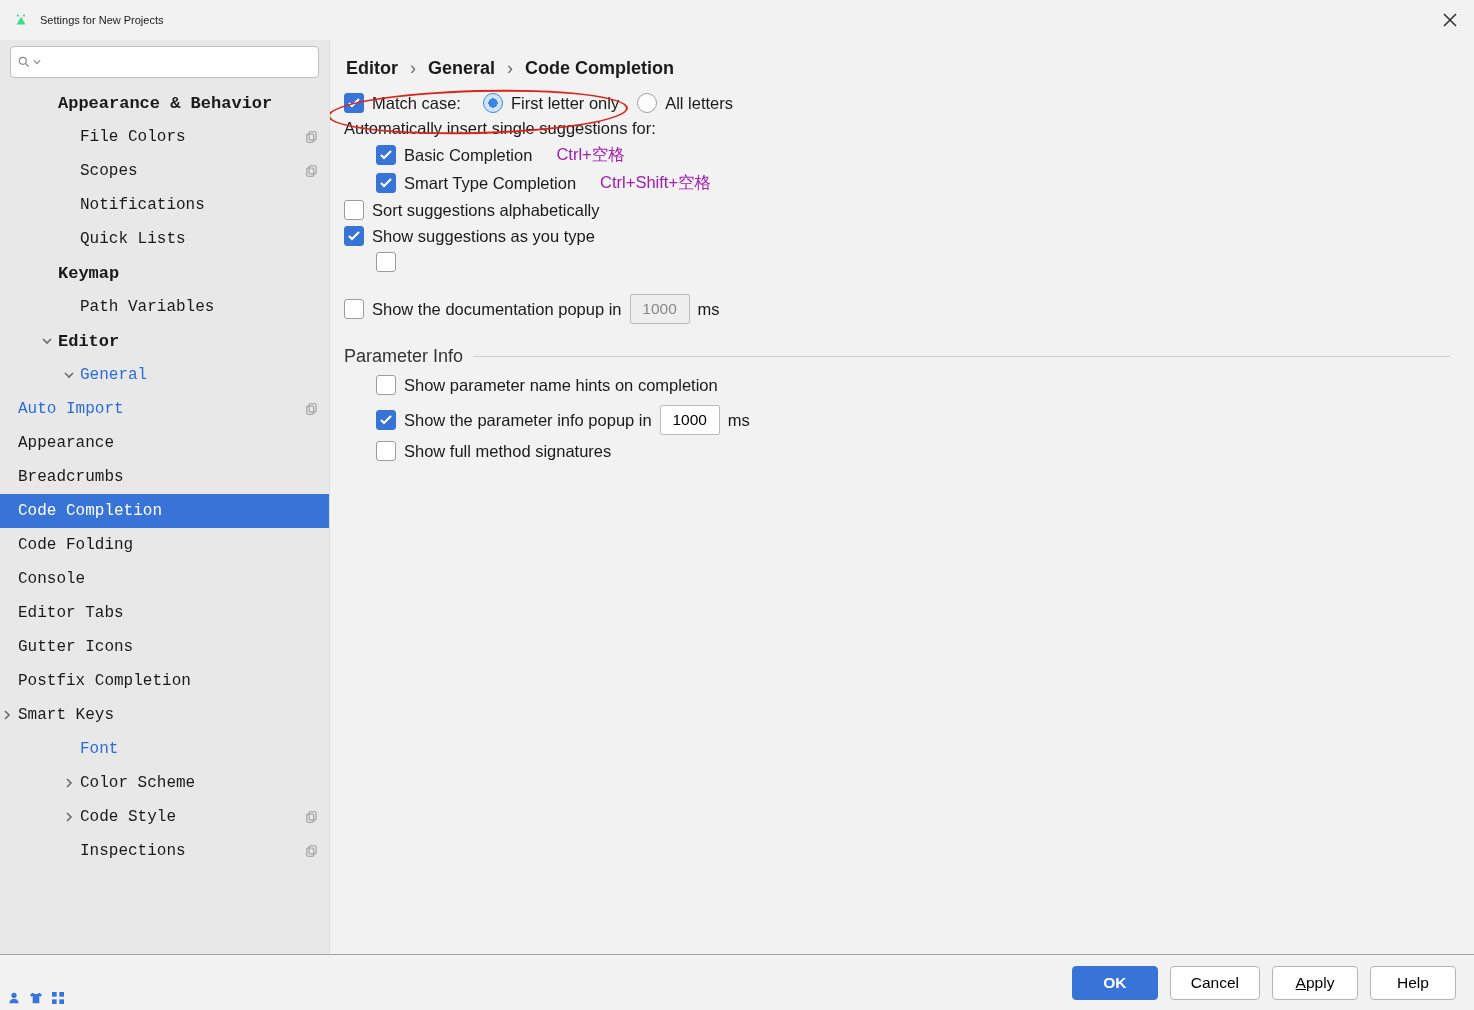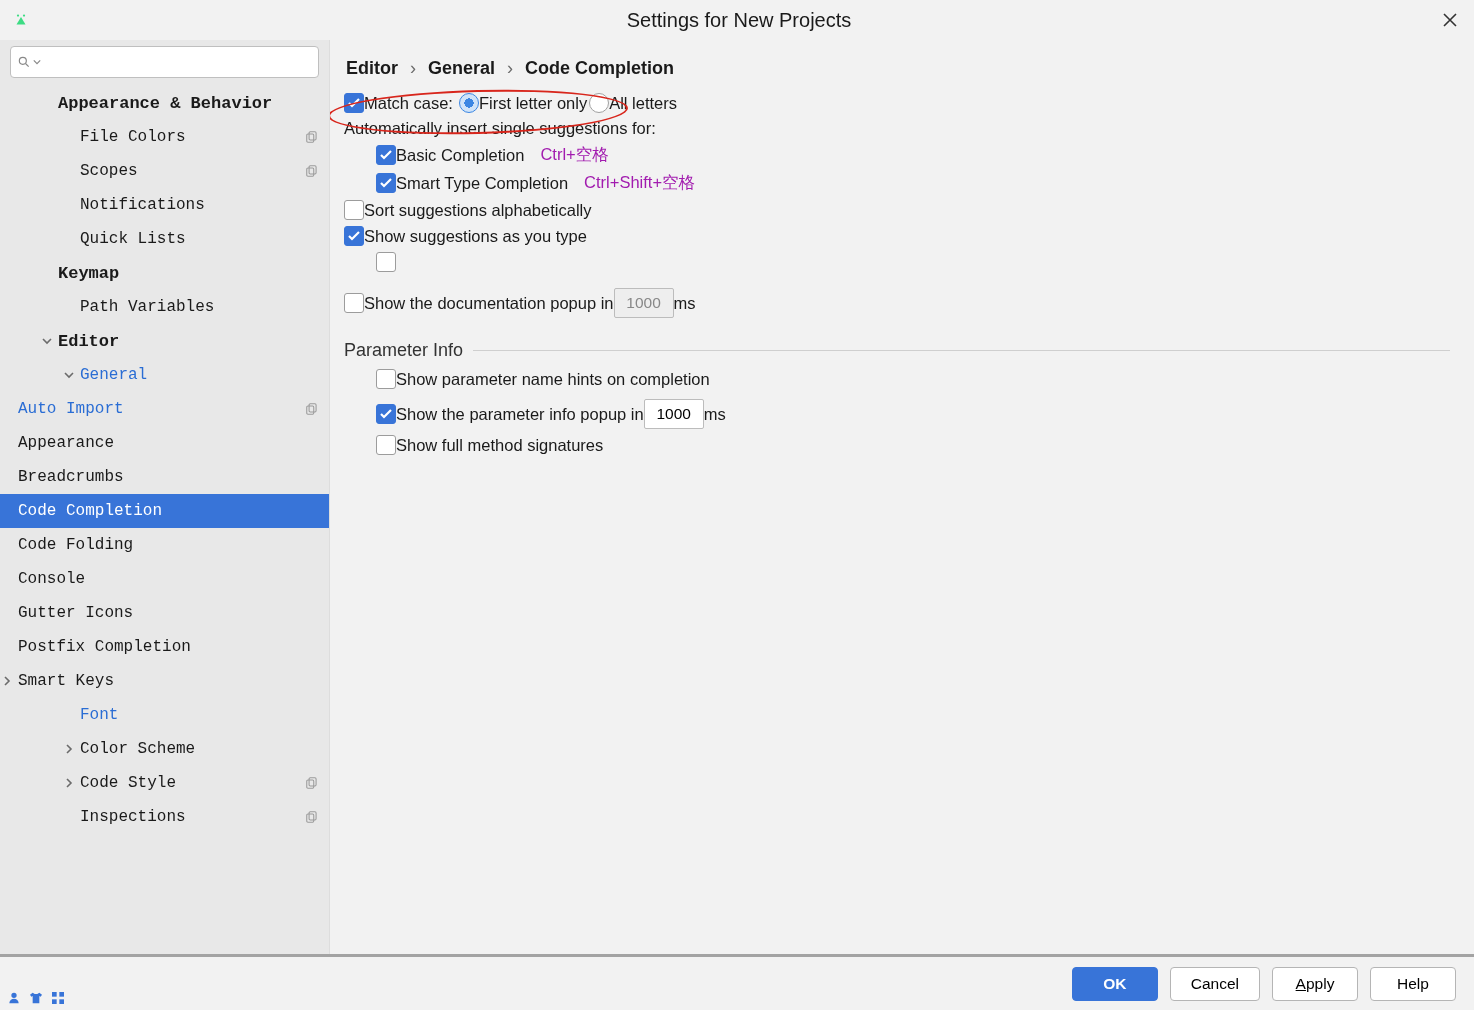--- a/index.html
+++ b/index.html
@@ -18,21 +18,21 @@
     display: flex;
     align-items: center;
     padding: 0 12px;
     background: #f2f2f2;
   }
   .titlebar .app-icon {
     width: 18px; height: 18px;
     margin-right: 10px;
   }
   .app-icon svg { display:block; }
-  .titlebar .title { font-size: 20px; flex: 1; text-align: center; }
+  .titlebar .title { font-size: 11px; flex: 1; }
   .titlebar .close-btn {
     width: 24px; height: 24px; cursor: pointer; display:flex; align-items:center; justify-content:center;
   }
   .workarea {
     display: flex;
     height: calc(100% - 40px - 56px);
   }
   
   .sidebar {
     width: 330px;
@@ -106,20 +106,21 @@
   .breadcrumb {
     display:flex; align-items:center; gap:12px;
     font-size:18px; font-weight:700;
     margin-bottom: 14px;
     padding-left: 2px;
   }
   .breadcrumb .sep { color:#6b6b6b; font-weight:400; }
   .row {
     display:flex; align-items:center;
     margin: 6px 0;
+    gap: 8px;
     font-size:16.5px;
   }
   .row.indent-1 { padding-left: 32px; }
   .checkbox {
     width:20px; height:20px;
     border:1.5px solid #9c9c9c;
     border-radius:3px;
     background:#fff;
     display:inline-flex;
     align-items:center;
@@ -173,21 +174,21 @@
     position:absolute;
     border:2.5px solid #d8261c;
     border-radius:50%;
     pointer-events:none;
   }
   
   .footer {
     position:absolute;
     left:0; right:0; bottom:0;
     height:56px;
-    border-top:3px solid #a3a3a3;
+    border-top:1px solid #a3a3a3;
     display:flex;
     align-items:center;
     justify-content:flex-end;
     gap:12px;
     padding:0 18px;
     background:#f2f2f2;
   }
   .footer .left-icons{
     position:absolute; left:6px; bottom:4px; display:flex; gap:6px; color:#3874d8;
   }
@@ -326,20 +327,24 @@
         <div class="tree-item ind-3">
           <span class="chev"></span>
           <span class="lbl">Code Folding</span>
         </div>
         <div class="tree-item ind-3">
           <span class="chev"></span>
           <span class="lbl">Console</span>
         </div>
         <div class="tree-item ind-3">
           <span class="chev"></span>
+          <span class="lbl">Editor Tabs</span>
+        </div>
+        <div class="tree-item ind-3">
+          <span class="chev"></span>
           <span class="lbl">Gutter Icons</span>
         </div>
         <div class="tree-item ind-3">
           <span class="chev"></span>
           <span class="lbl">Postfix Completion</span>
         </div>
         <div class="tree-item ind-3">
           <span class="chev">
             <svg width="10" height="10" viewBox="0 0 10 10">
               <path d="M3 1l4 4-4 4" stroke="currentColor" stroke-width="1.6" fill="none"></path>
@@ -443,21 +448,21 @@
           <svg width="14" height="14" viewBox="0 0 14 14">
             <path d="M2 7l3 3 7-7" stroke="#fff" stroke-width="2.2" fill="none"></path>
           </svg>
         </span>
       <span>Show suggestions as you type</span>
     </div>
     <div class="row indent-1">
       <span class="checkbox"></span>
     </div>
 
-    <div class="row" style="margin-top:16px">
+    <div class="row" style="margin-top:22px">
       <span class="checkbox"></span>
       <span>Show the documentation popup in</span>
       <input class="numfield disabled" disabled="" value="1000" style="">
       <span>ms</span>
     </div>
 
     <div class="section-head">
       <span class="txt">Parameter Info</span>
       <span class="line"></span>
     </div>

